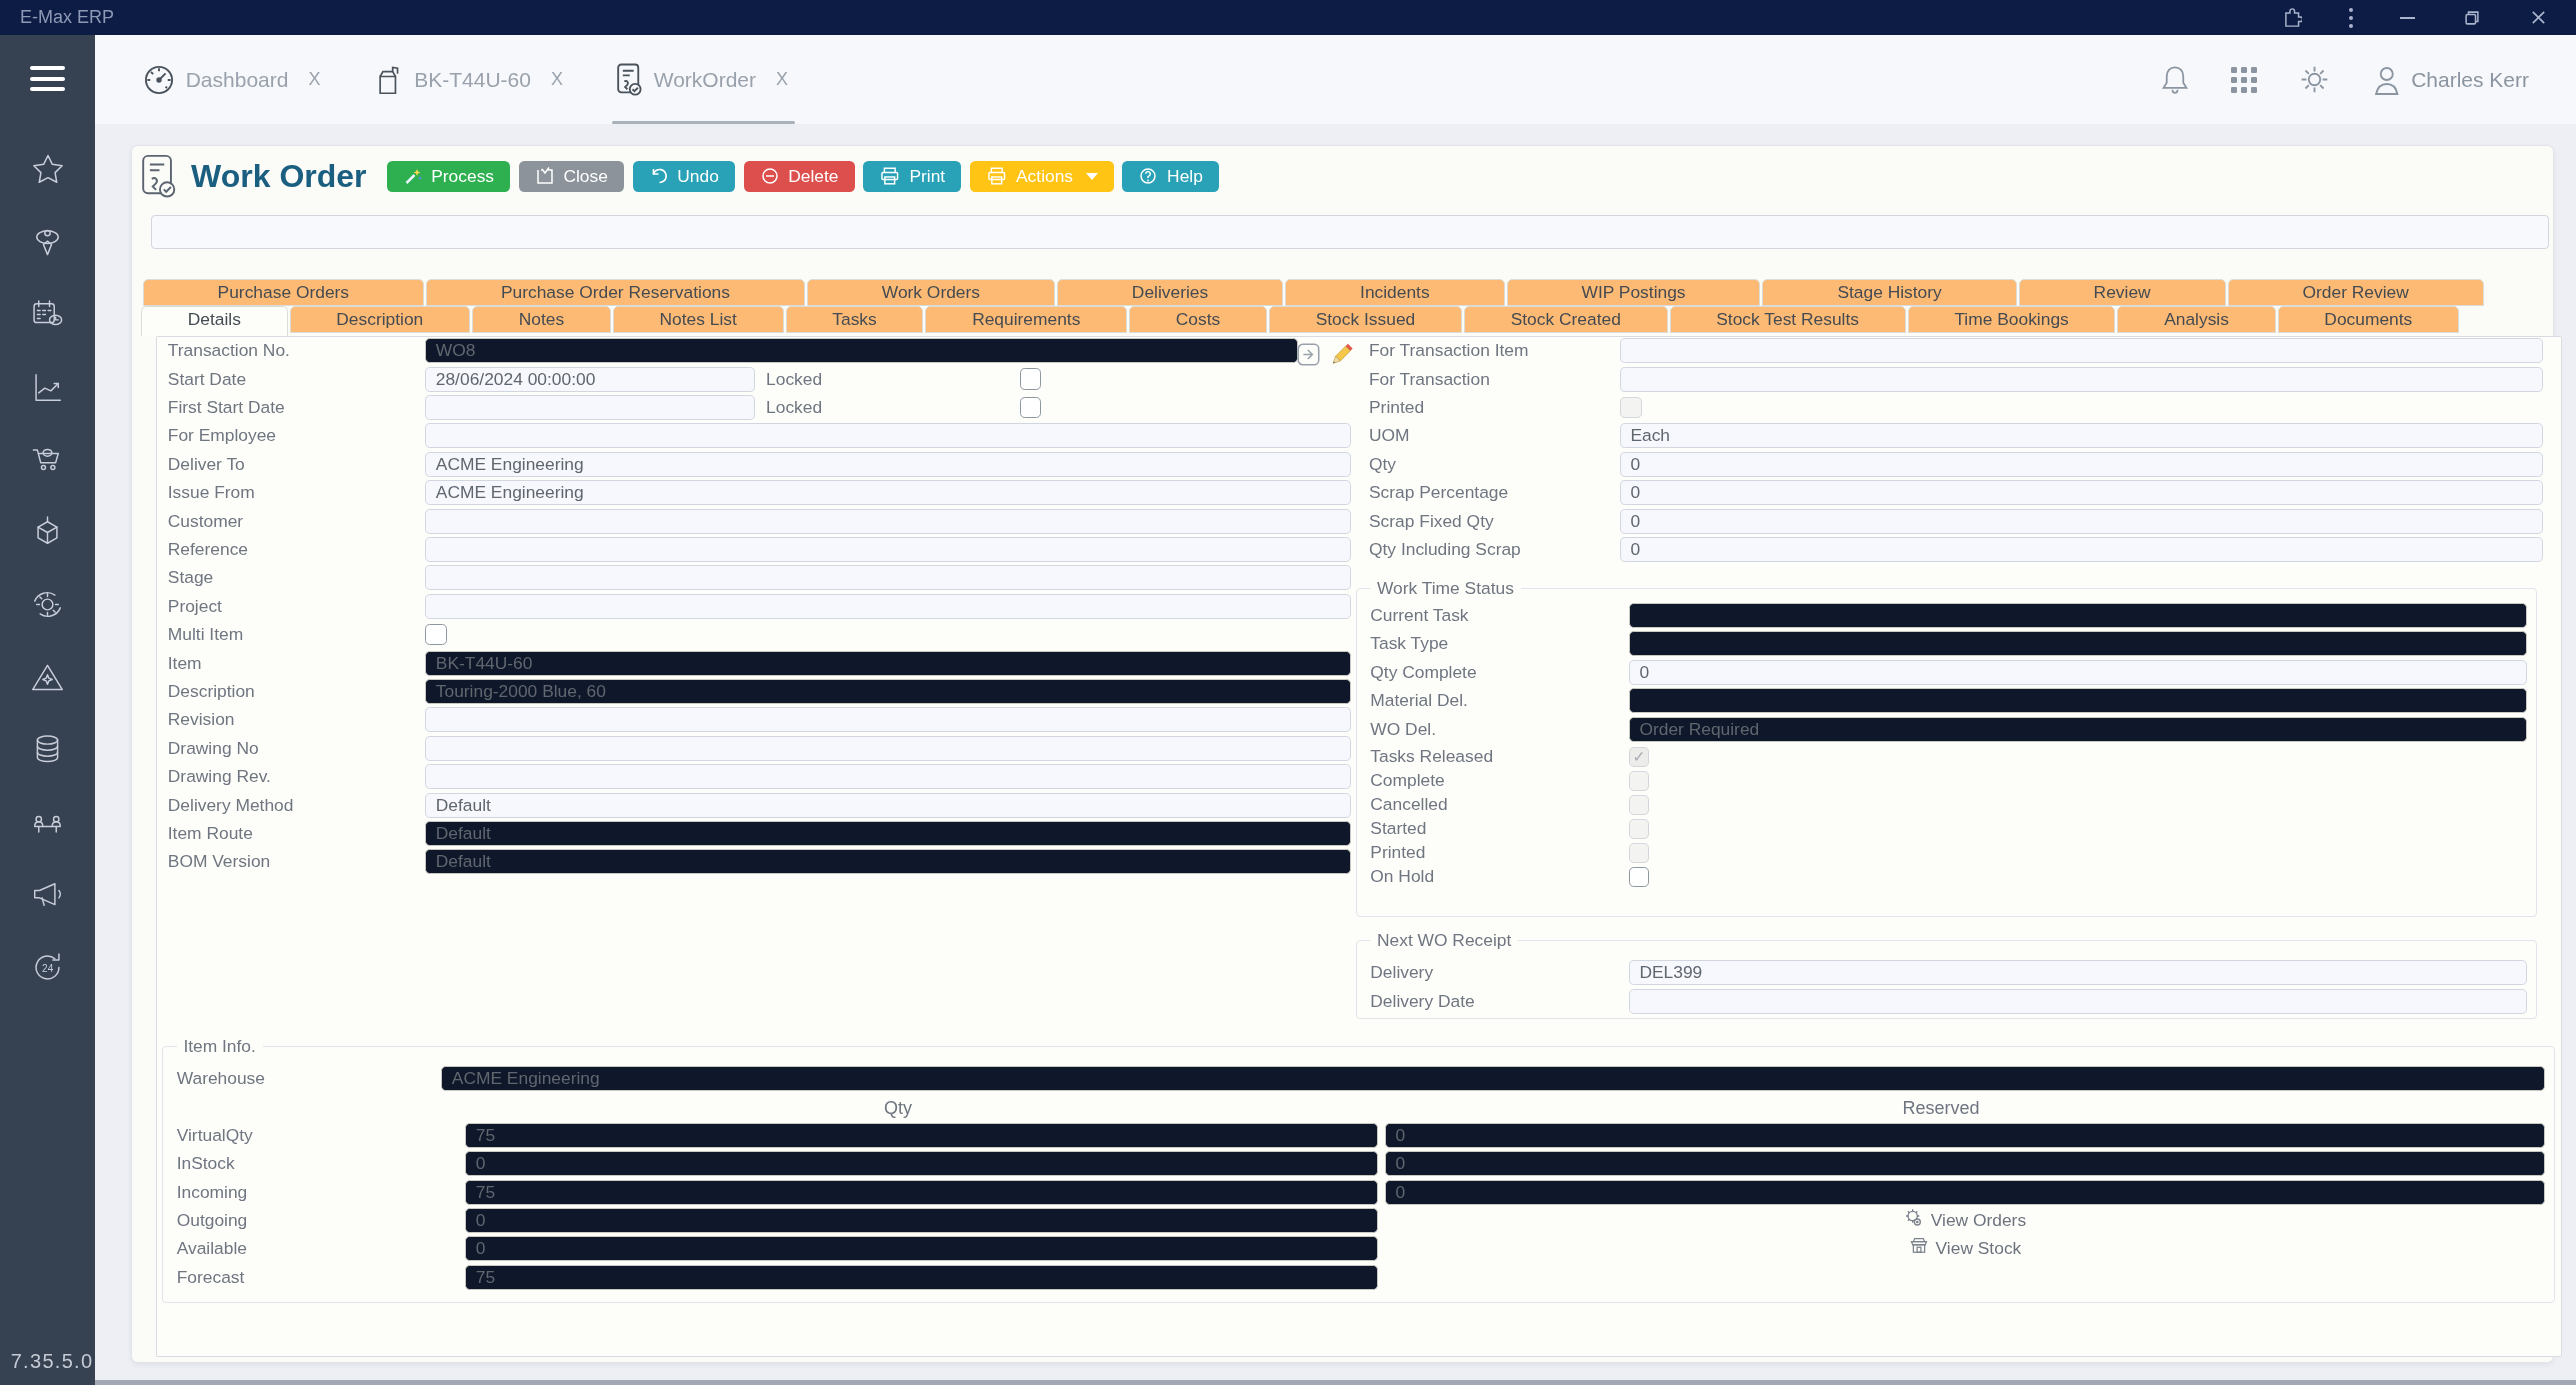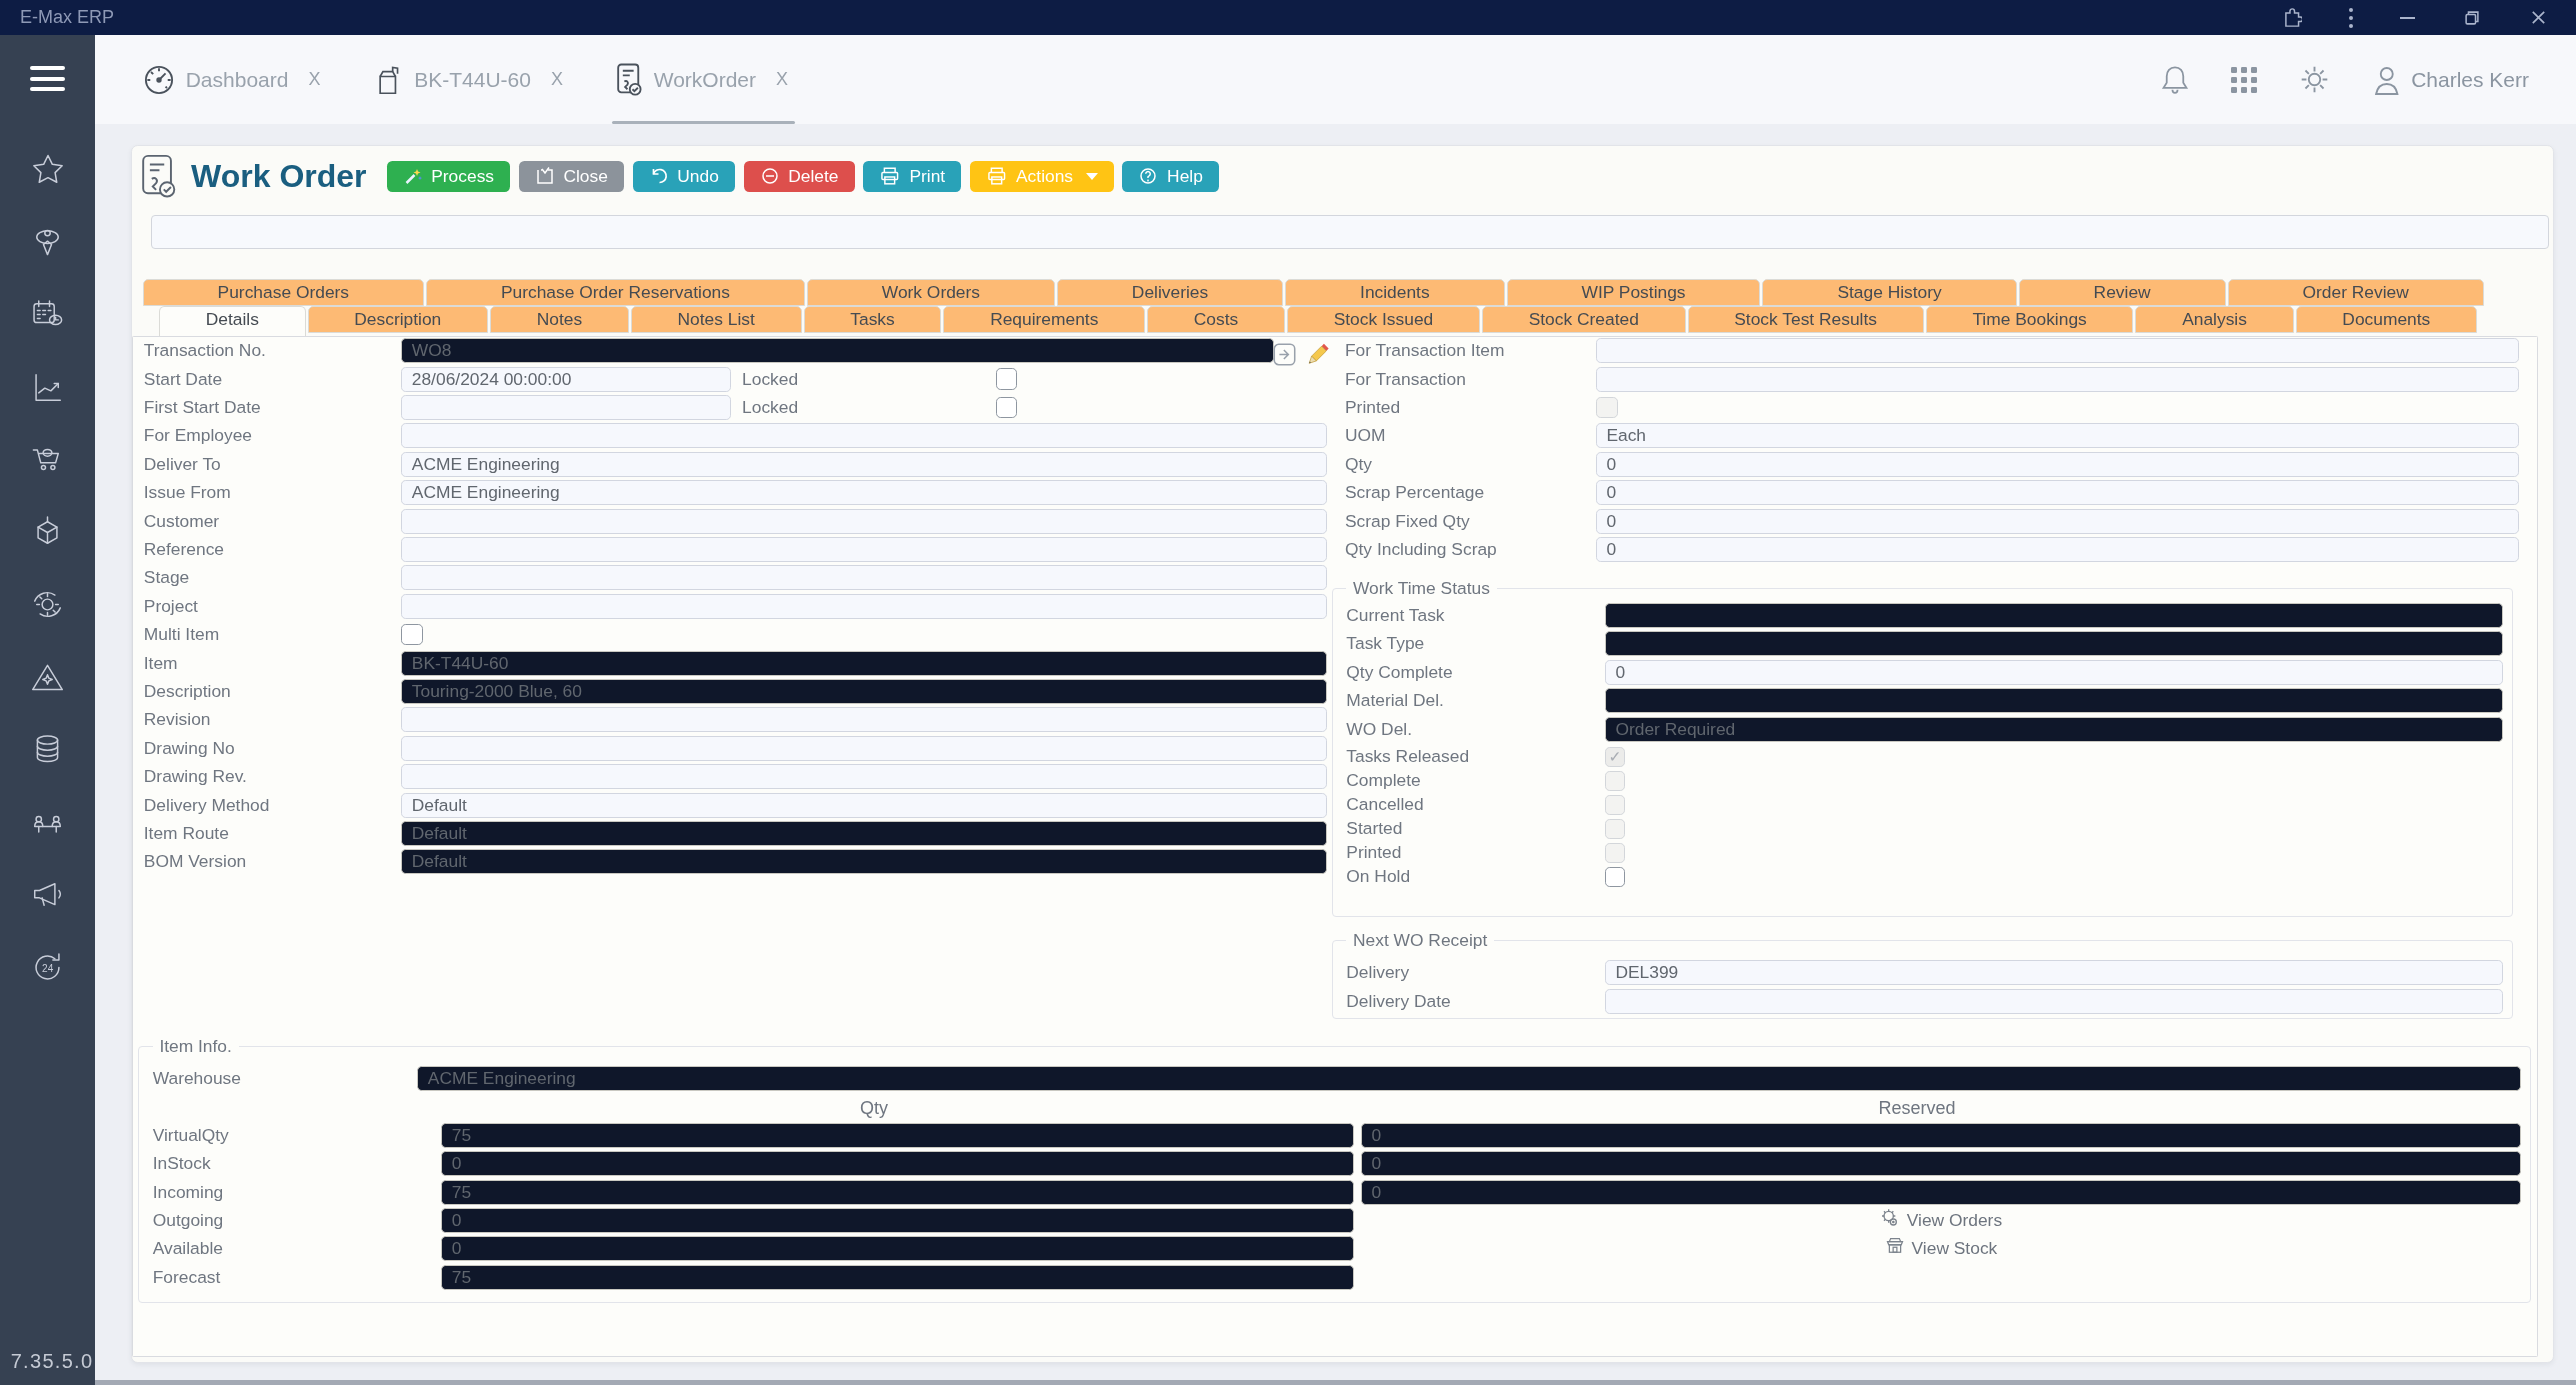--- a/index.html
+++ b/index.html
@@ -46,26 +46,26 @@
   .btn-row { display:flex; gap:8.7px; align-items:center; }
   .btn { display:flex; align-items:center; gap:8.7px; height:31px; padding:0 16px; border-radius:5.4px;
     color:#fff; font-size:17.4px; border:none; cursor:pointer; white-space:nowrap; }
   .b-green{background:#2eb050}.b-gray{background:#8c939b}.b-teal{background:#29a2b8}
   .b-red{background:#dd4f4c}.b-amber{background:#ffc414}
   .caret { width:0; height:0; border-left:6px solid transparent; border-right:6px solid transparent; border-top:7.4px solid #fff; margin-left:4px; }
   .empty-bar { position:absolute; left:19.4px; top:69px; width:2398px; height:34px;
     background:#f7f9fd; border:0.7px solid #d3d6dd; border-radius:4px; }
   
   .tabs-top { position:absolute; left:10.7px; top:133px; width:2343px; display:flex; }
-  .tabs-bottom { position:absolute; left:27px; top:160px; width:2320px; display:flex; z-index:2; }
+  .tabs-bottom { position:absolute; left:9px; top:160px; width:2320px; display:flex; z-index:2; }
   .tab { height:27px; line-height:25.5px; padding:0 19px; background:#fdba74; border:0.7px solid #dbdbd7;
     border-radius:5.4px 5.4px 0 0; font-size:17.4px; color:#454b52; text-align:center; flex:1 1 auto;
     margin-right:2px; white-space:nowrap; cursor:pointer; }
   .tabs-bottom .tab.active { background:#fdfdfa; height:30px; border-bottom:none; position:relative; z-index:3; }
-  .tab-content { position:absolute; left:0; top:190px; width:2406px; height:1021px;
+  .tab-content { position:absolute; left:24px; top:190px; width:2406px; height:1021px;
     border:0.7px solid #d9dbe0; background:#fdfdfa; border-radius:1.3px; }
   
   .col-left  { position:absolute; left:5.4px;    top:1.3px; width:1189px; }
   .col-right { position:absolute; left:1202px; top:1.3px; width:1184px; }
   .form-row { display:flex; align-items:center; height:25px; margin-bottom:3.4px; }
   .f-label { flex:0 0 263px; font-size:17.4px; color:#6f7680; padding-left:5.4px; white-space:nowrap; }
   .col-right .f-label { flex:0 0 261px; padding-left:10px; }
   .field { flex:1 1 auto; height:25px; border-radius:4.7px; padding:0 9.4px; font-size:17.4px;
     line-height:23.5px; color:#60666e; white-space:nowrap; overflow:hidden; }
   .field.ro { background:#0f172a; border:0.7px solid #c9c8c1; }

